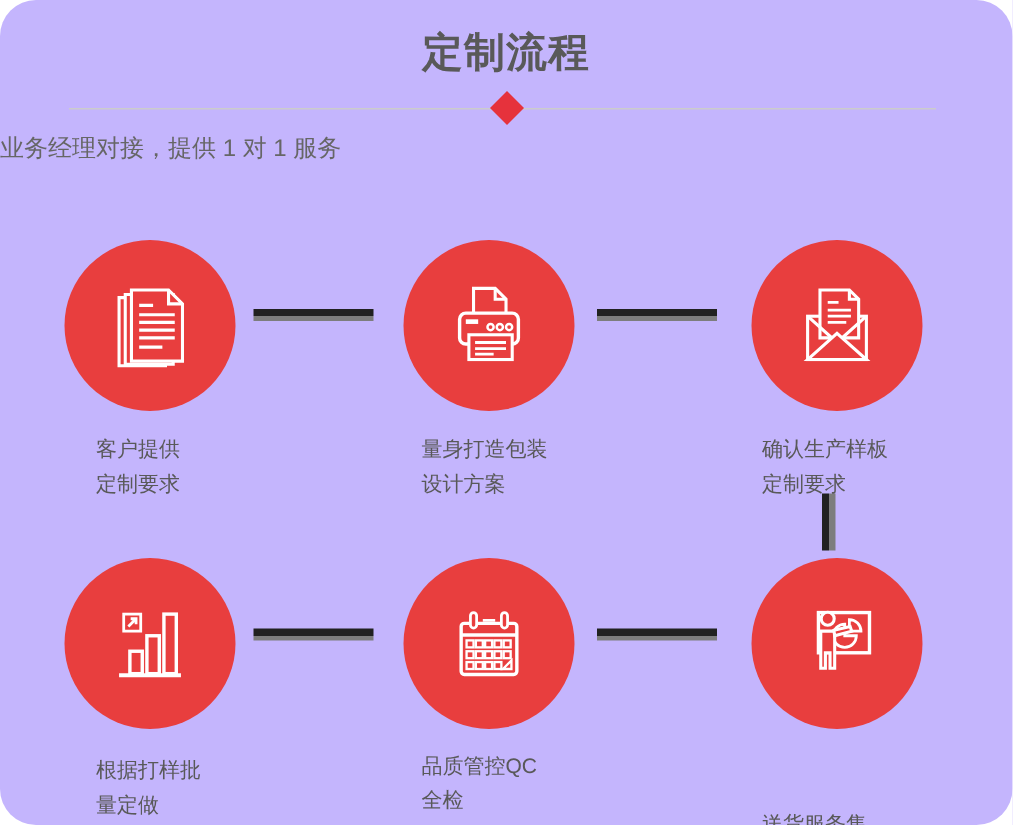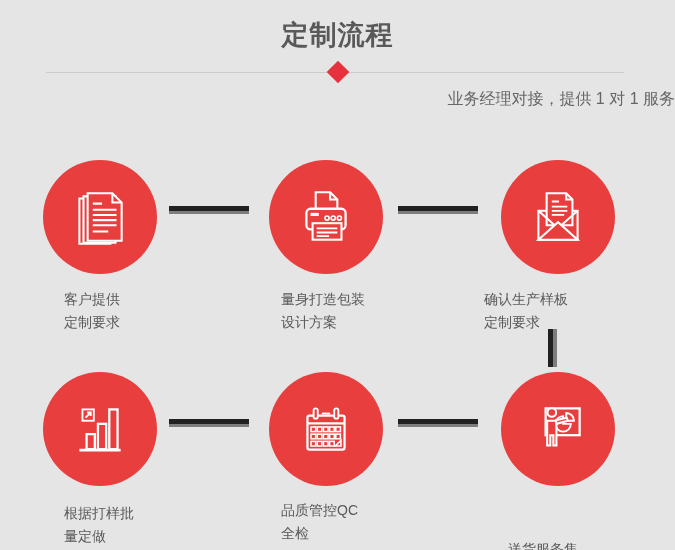--- a/index.html
+++ b/index.html
@@ -5,49 +5,49 @@
   :root{
     --accent-red:#e83e3e;
     --diamond-red:#e6323c;
     --connector-dark:#212121;
     --connector-gray:#7d7d7d;
     --text-gray:#595959;
     --divider-gray:#cccccc;
   }
   html,body{margin:0;padding:0;background:#fff;}
   body{font-family:"Liberation Sans","DejaVu Sans",sans-serif;}
-  .canvas{position:relative;width:675px;height:550px;background:#e5e5e5;overflow:hidden;}
+  .canvas{position:relative;width:675px;height:550px;background:#c4b5fd;overflow:hidden;border-radius:24px;}
 
   .title{position:absolute;top:17px;left:0;right:0;text-align:center;
          font-size:27px;font-weight:700;color:var(--text-gray);letter-spacing:1px;}
   .divider{position:absolute;top:72px;left:46px;width:578px;height:1px;background:var(--divider-gray);}
   .diamond{position:absolute;top:64px;left:330px;width:16px;height:16px;
            background:var(--diamond-red);transform:rotate(45deg);}
-  .subtitle{position:absolute;top:89px;left:0;right:0;text-align:right;
+  .subtitle{position:absolute;top:89px;left:0;right:0;text-align:left;
             font-size:16px;color:#666;}
 
   .circle{position:absolute;width:114px;height:114px;border-radius:50%;
           background:var(--accent-red);display:flex;align-items:center;justify-content:center;}
   .c1{left:43px;top:160px;} .c2{left:269px;top:160px;} .c3{left:501px;top:160px;}
   .c4{left:43px;top:372px;} .c5{left:269px;top:372px;} .c6{left:501px;top:372px;}
 
   .icon-svg{display:block;}
   .ic-stroke{stroke:#fff;fill:none;}
   .ic-fill{fill:var(--accent-red);stroke:#fff;}
   .ic-white{fill:#fff;stroke:none;}
 
   .hconn{position:absolute;width:80px;height:8px;
          background:linear-gradient(to bottom,var(--connector-dark) 0 62%,var(--connector-gray) 62% 100%);}
   .h1{left:169px;top:206px;} .h2{left:398px;top:206px;}
   .h3{left:169px;top:419px;} .h4{left:398px;top:419px;}
   .vconn{position:absolute;left:548px;top:329px;width:9px;height:38px;
          background:linear-gradient(to right,var(--connector-dark) 0 55%,var(--connector-gray) 55% 100%);}
 
   .label{position:absolute;font-size:14px;line-height:23px;color:var(--text-gray);text-align:left;}
-  .l1{left:64px;top:288px;} .l2{left:281px;top:288px;} .l3{left:484px;top:288px;}
+  .l1{left:64px;top:288px;} .l2{left:281px;top:288px;} .l3{left:508px;top:288px;}
   .l4{left:64px;top:502px;} .l5{left:281px;top:499px;} .l6{left:508px;top:499px;margin-top:39px;}
 </style>
 </head>
 <body>
 
 <div class="canvas">
 
   <div class="title">定制流程</div>
   <div class="divider"></div>
   <div class="diamond"></div>

